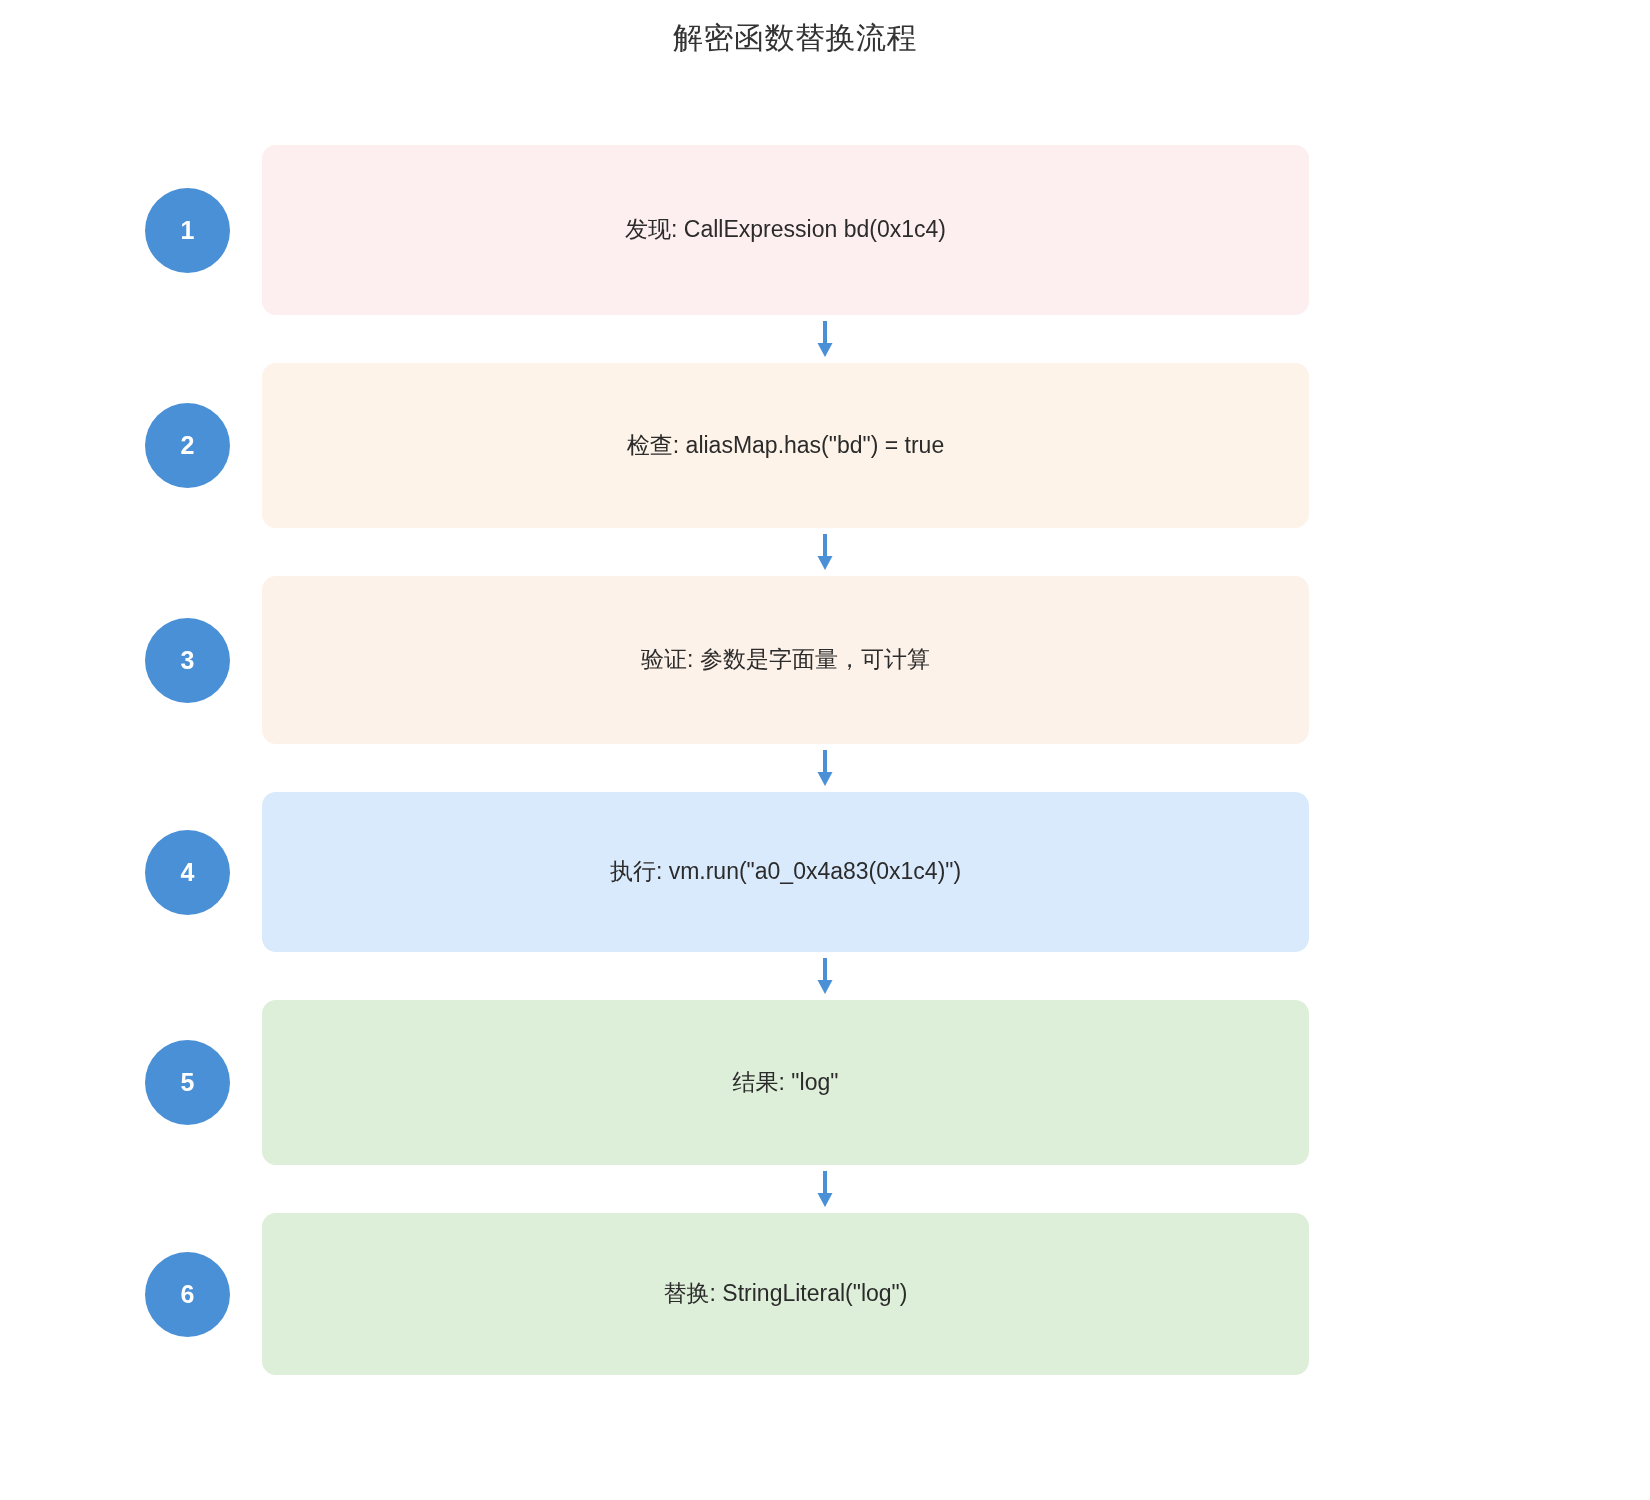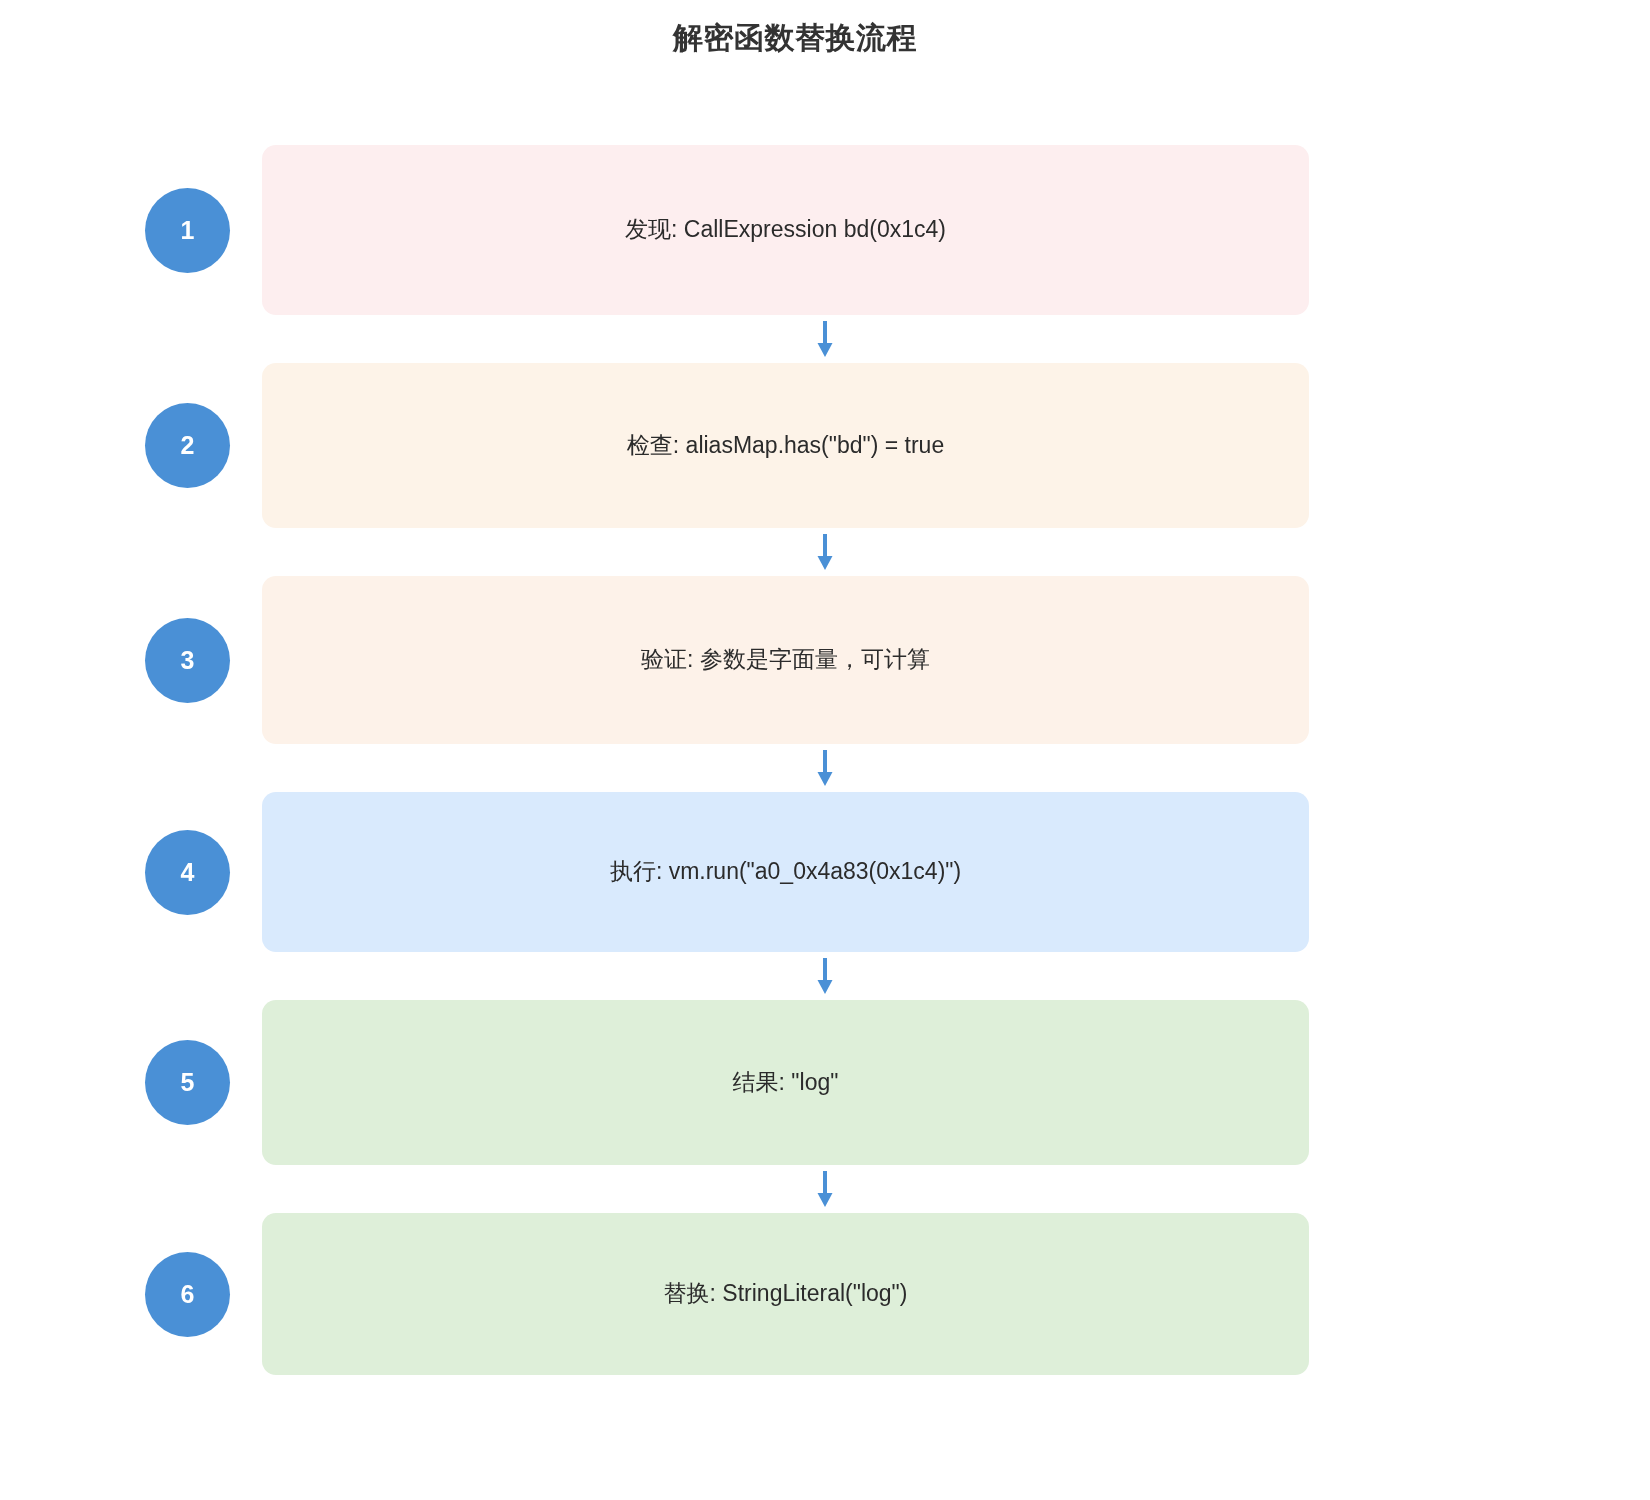--- a/index.html
+++ b/index.html
@@ -19,21 +19,21 @@
     height: 1500px;
     box-sizing: border-box;
   }
   .chart-title {
     position: absolute;
     left: 0;
     top: 18px;
     width: 1590px;
     text-align: center;
     font-size: 30px;
-    font-weight: bold;
+    font-weight: normal;
     color: #333333;
     letter-spacing: 0.5px;
   }
   .flow {
     position: absolute;
     left: 0;
     top: 145px;
     width: 1650px;
   }
   .step-row {

